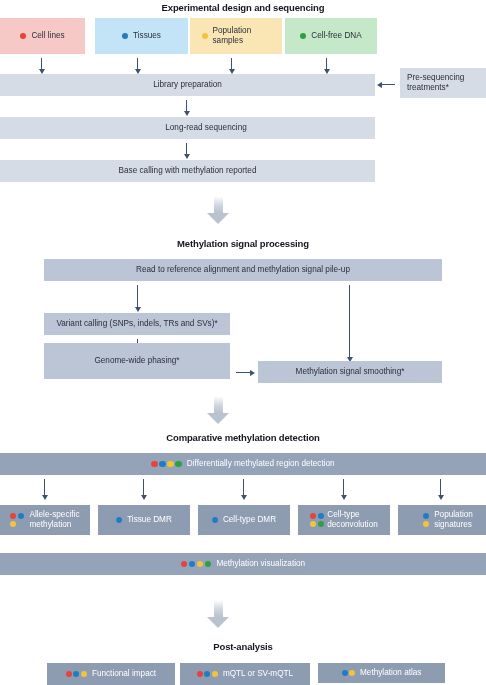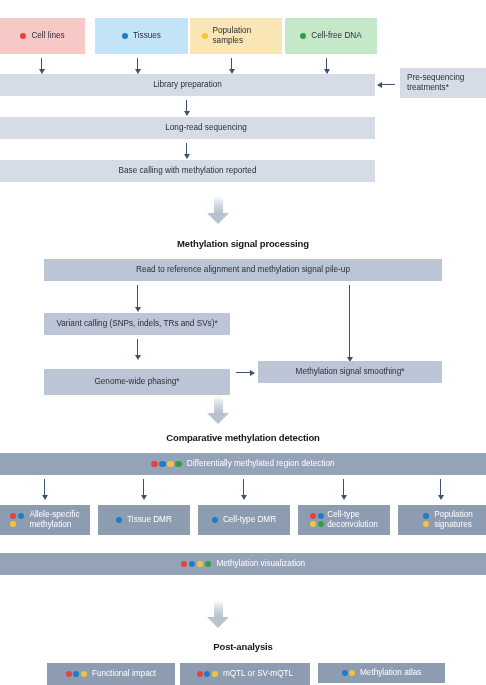--- a/index.html
+++ b/index.html
@@ -142,20 +142,21 @@
     border-left:11px solid transparent;
     border-right:11px solid transparent;
     border-top:11px solid #b9c2cf;
   }
 </style>
 </head>
 <body>
 
 <div class="stage">
 
+  <div class="sec-title" style="top:2px;left:0;">Experimental design and sequencing</div>
 
   <div class="box sample" id="sample-0" style="left: 0px; top: 18px; width: 85px; height: 36px; background: rgb(246, 200, 198);">
     <span class="inline">
       <span class="dot" style="background: rgb(232, 66, 58);"></span>
       <span class="label">Cell lines</span>
     </span>
   </div>
   <div class="box sample" id="sample-1" style="left: 95px; top: 18px; width: 93px; height: 36px; background: rgb(195, 228, 247);">
     <span class="inline">
       <span class="dot" style="background: rgb(31, 125, 196);"></span>
@@ -214,21 +215,21 @@
 
   <div class="arrow-v" style="left:137px;top:285px;height:22px;"></div>
   <div class="arrow-v" style="left:349px;top:285px;height:72px;"></div>
 
   <div class="box bar-mid" style="left:44px;top:313px;width:186px;height:22px;">
     <span class="label">Variant calling (SNPs, indels, TRs and SVs)*</span>
   </div>
 
   <div class="arrow-v" style="left:137px;top:339px;height:16px;"></div>
 
-  <div class="box bar-mid" style="left:44px;top:369px;width:186px;height:26px;align-items:center;">
+  <div class="box bar-mid" style="left:44px;top:343px;width:186px;height:36px;align-items:center;">
     <span class="label">Genome-wide phasing*</span>
   </div>
 
   <div class="arrow-h-right" style="left:236px;top:372px;width:14px;"></div>
 
   <div class="box bar-mid" style="left:258px;top:361px;width:184px;height:22px;">
     <span class="label">Methylation signal smoothing*</span>
   </div>
 
   <div class="arrow-block" style="left:206px;top:396px;">

